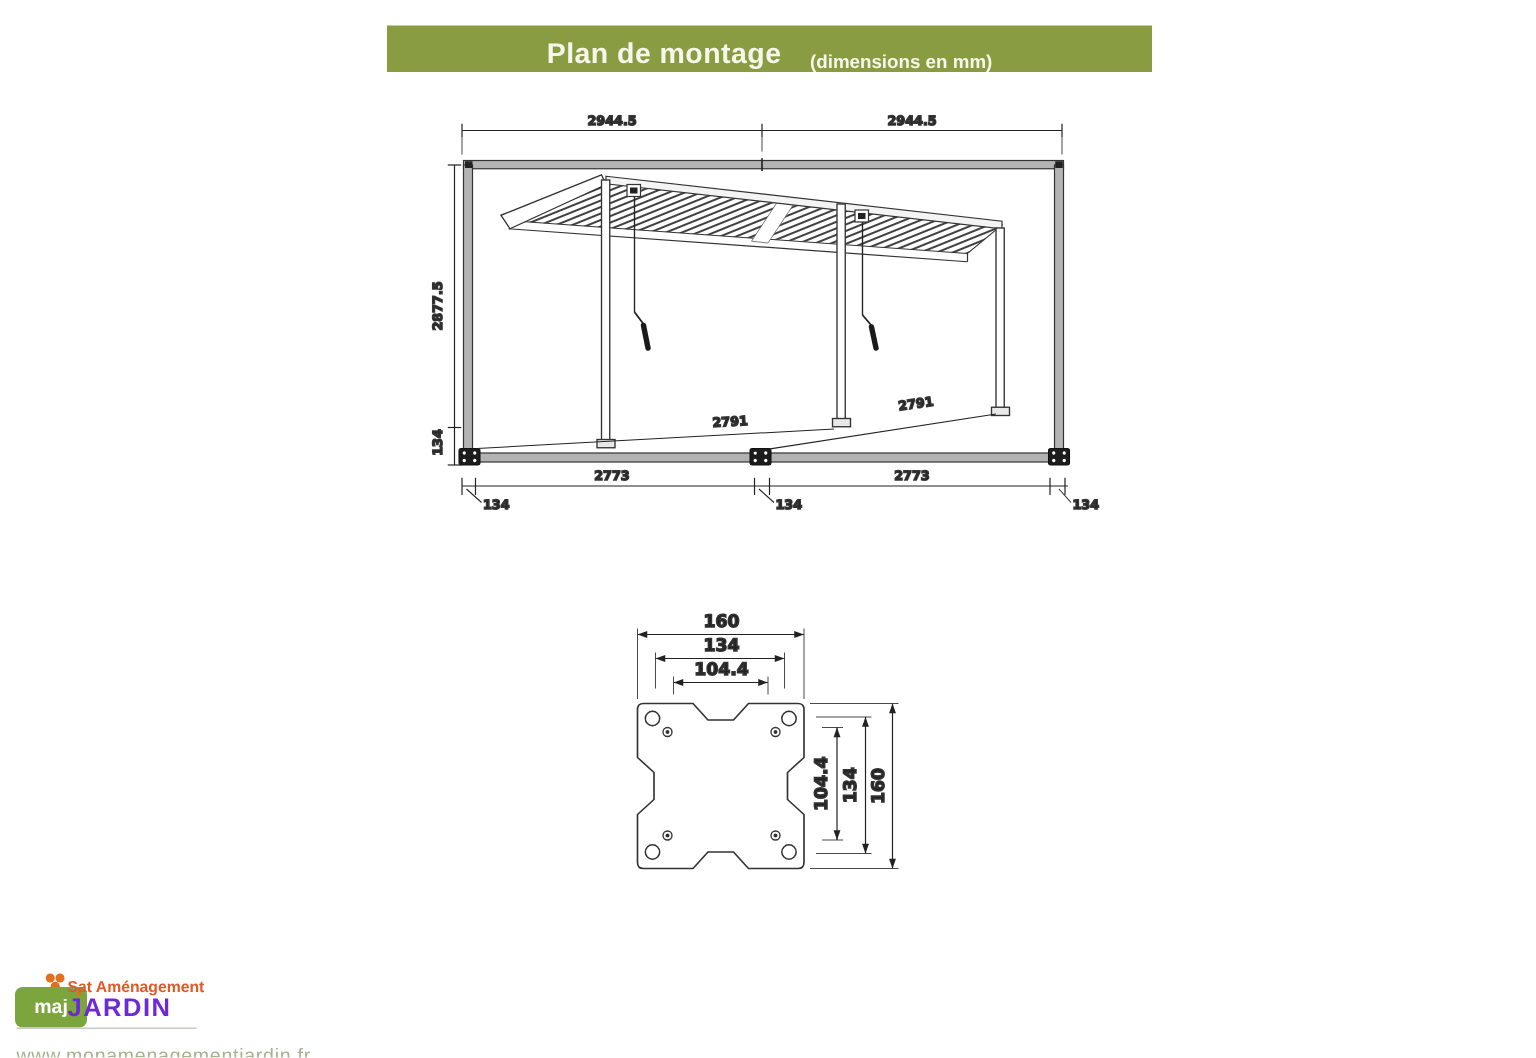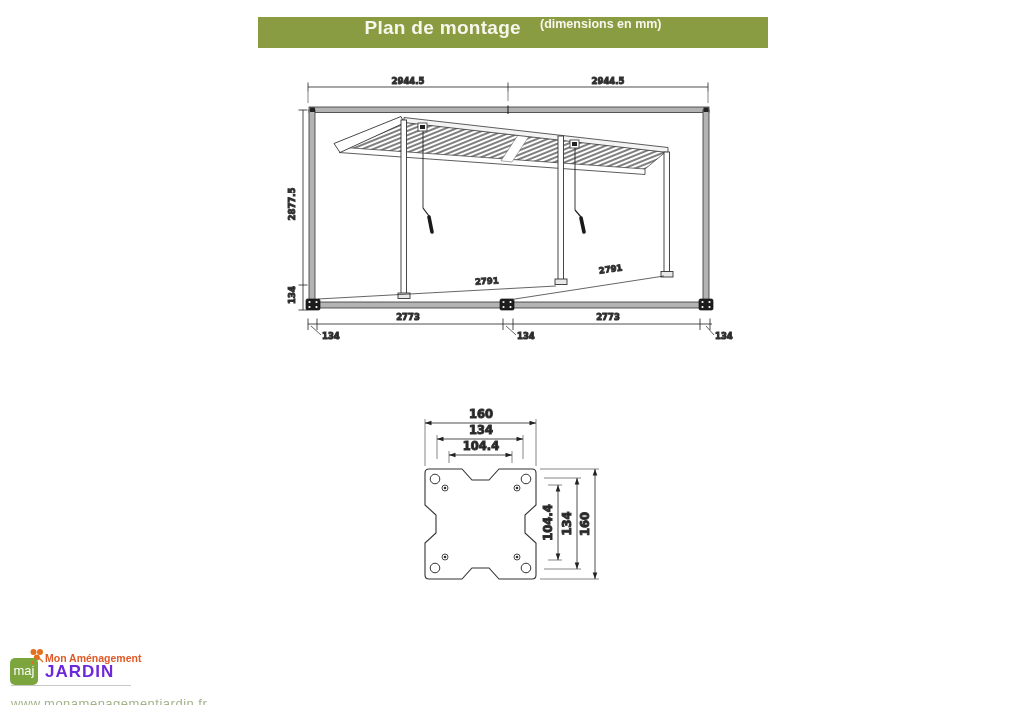--- a/index.html
+++ b/index.html
@@ -1,33 +1,33 @@
 <!DOCTYPE html>
 <html><head>
 <meta charset="utf-8">
 <style>
   html,body{margin:0;padding:0;background:#ffffff;width:1024px;height:705px;
     font-family:"Liberation Sans","DejaVu Sans",sans-serif;overflow:hidden;position:relative;}
   .page{position:absolute;left:0;top:0;width:1024px;height:705px;background:#fff;}
 
   
   .banner{position:absolute;left:258px;top:17px;width:510px;height:31px;background:#8a9c41;
-    display:flex;align-items:flex-start;justify-content:center;color:#f7f6ec;white-space:nowrap;}
+    display:flex;align-items:flex-end;justify-content:center;color:#f7f6ec;white-space:nowrap;}
   .banner .t1{font-size:19px;font-weight:bold;letter-spacing:.3px;}
   .banner .t2{font-size:12.5px;font-weight:600;margin-left:19px;}
 
   
   svg.drawing{position:absolute;left:0;top:0;}
   text.dim{font-family:"DejaVu Sans","Liberation Sans",sans-serif;font-size:8.5px;font-weight:600;fill:#222;}
   text.dim2{font-family:"DejaVu Sans","Liberation Sans",sans-serif;font-size:11.5px;font-weight:600;fill:#222;}
 
   
   .logo{position:absolute;left:10px;top:648px;width:150px;height:52px;}
-  .logo .mono{position:absolute;left:0;top:10px;width:28px;height:27px;background:#7ca53e;border-radius:5px;
-    color:#fff;font-size:13px;font-weight:normal;text-align:center;line-height:26px;letter-spacing:0;}
+  .logo .mono{position:absolute;left:0;top:10px;width:48px;height:27px;background:#7ca53e;border-radius:5px;
+    color:#fff;font-size:13px;font-weight:bold;text-align:center;line-height:26px;letter-spacing:0;}
   .logo .mono .jdot{position:absolute;right:4px;top:3px;width:3px;height:3px;border-radius:50%;background:#e2711f;}
   .logo .line1{position:absolute;left:35px;top:4px;font-size:10.5px;color:#e05a28;font-weight:600;white-space:nowrap;}
   .logo .line2{position:absolute;left:35px;top:14px;font-size:17px;font-weight:800;color:#6d28d9;letter-spacing:1px;white-space:nowrap;}
   .logo .rule{position:absolute;left:1px;top:37px;width:120px;height:1px;background:#c8c8c4;}
   .logo .url{position:absolute;left:1px;top:48px;font-size:13px;color:#a3b38b;letter-spacing:.5px;white-space:nowrap;}
   .clover{position:absolute;left:19px;top:0px;}
 </style>
 </head>
 <body>
 
@@ -230,19 +230,19 @@
     <svg class="clover" width="16" height="15" viewBox="0 0 16 15">
       <circle cx="4.5" cy="4" r="3" fill="#e2711f"></circle>
       <circle cx="11" cy="4" r="3" fill="#e2711f"></circle>
       <circle cx="7.8" cy="9.5" r="3" fill="#e2711f"></circle>
       <path d="M10,10 L14,14" stroke="#e2711f" stroke-width="1.2" fill="none"></path>
     </svg>
     <div class="mono">
       <span>maj</span>
       <span class="jdot"></span>
     </div>
-    <div class="line1">Mon Aménagement</div>
+    <div class="line1">Sat Aménagement</div>
     <div class="line2">JARDIN</div>
     <div class="rule"></div>
     <div class="url">www.monamenagementjardin.fr</div>
   </div>
 
 </div>
 
 </body></html>

